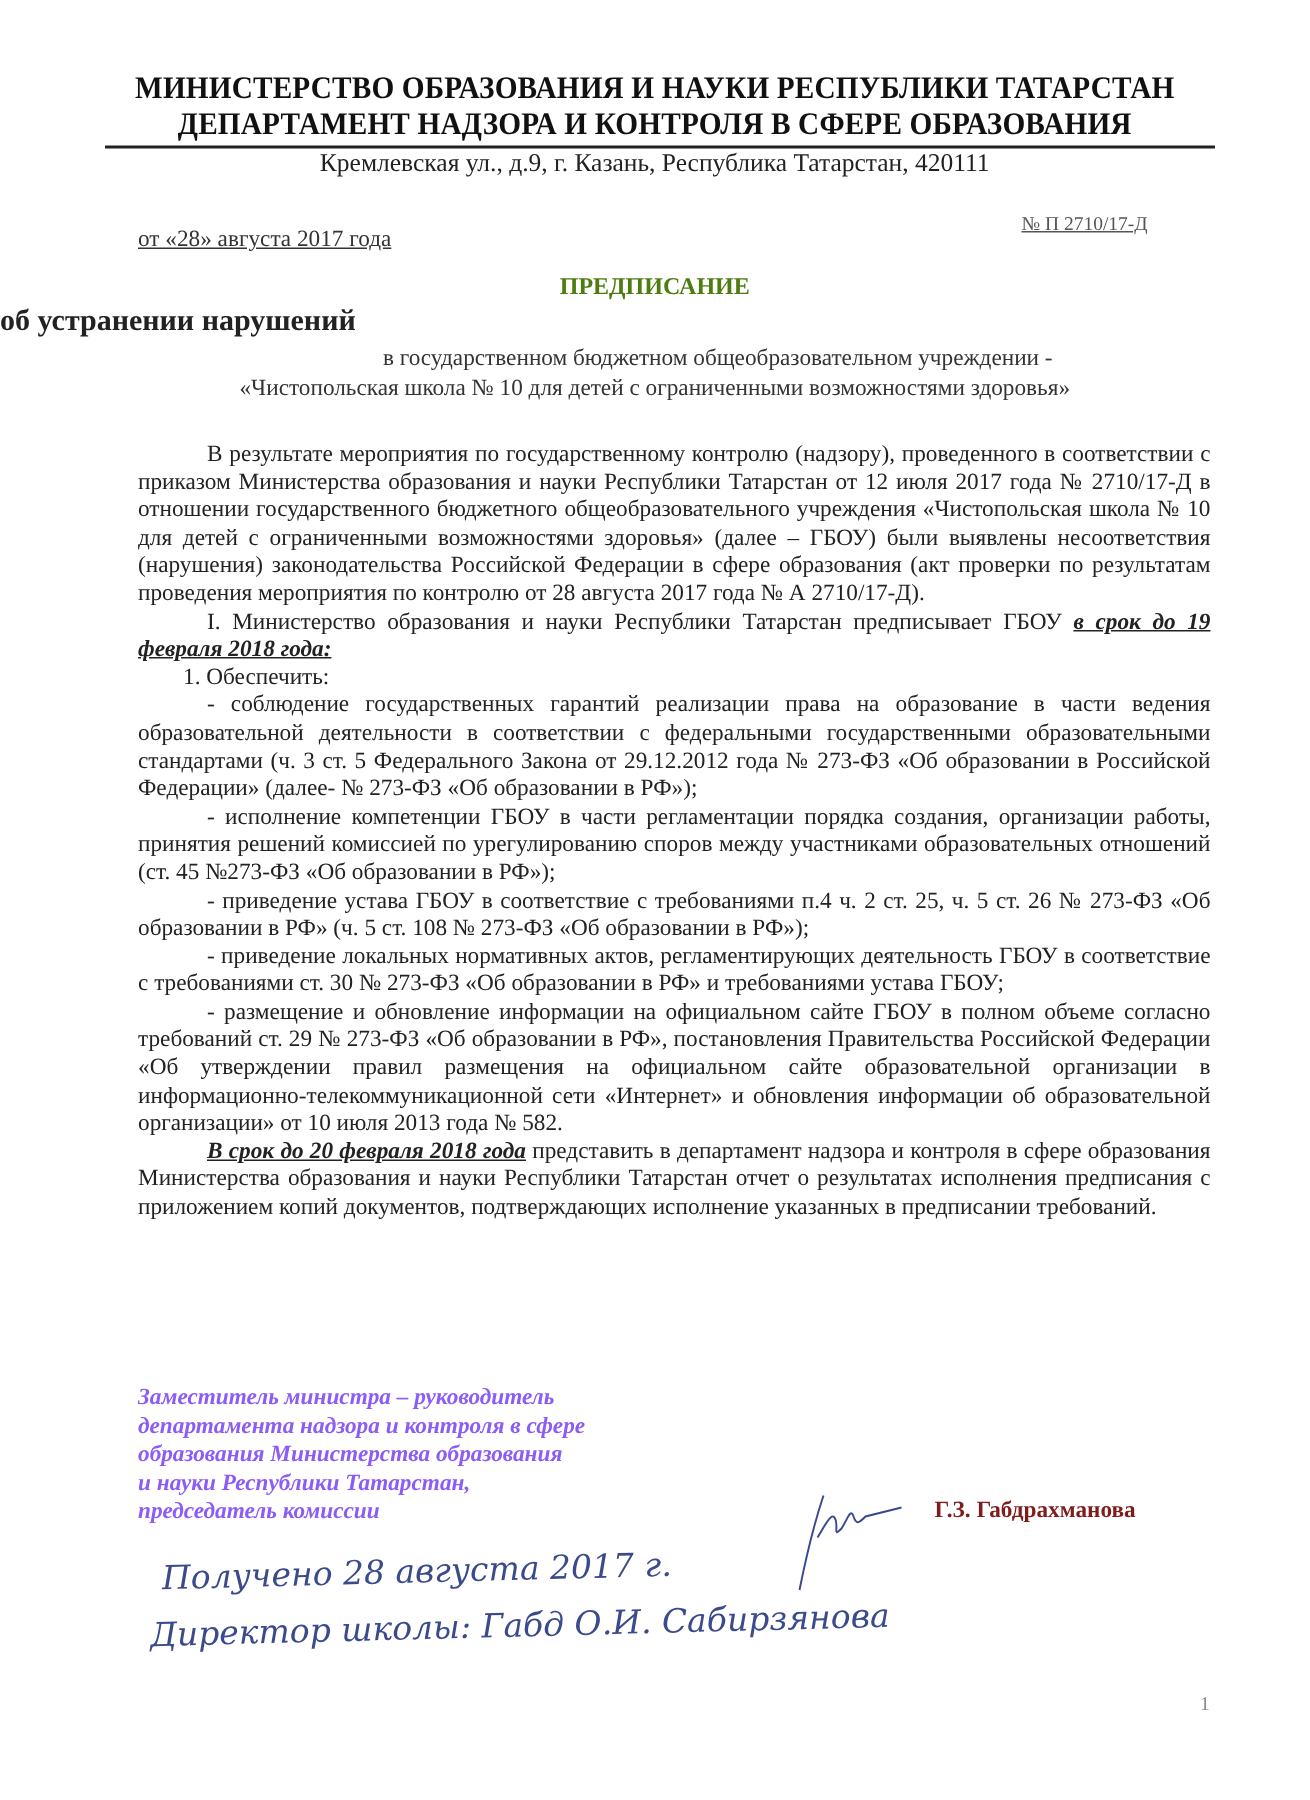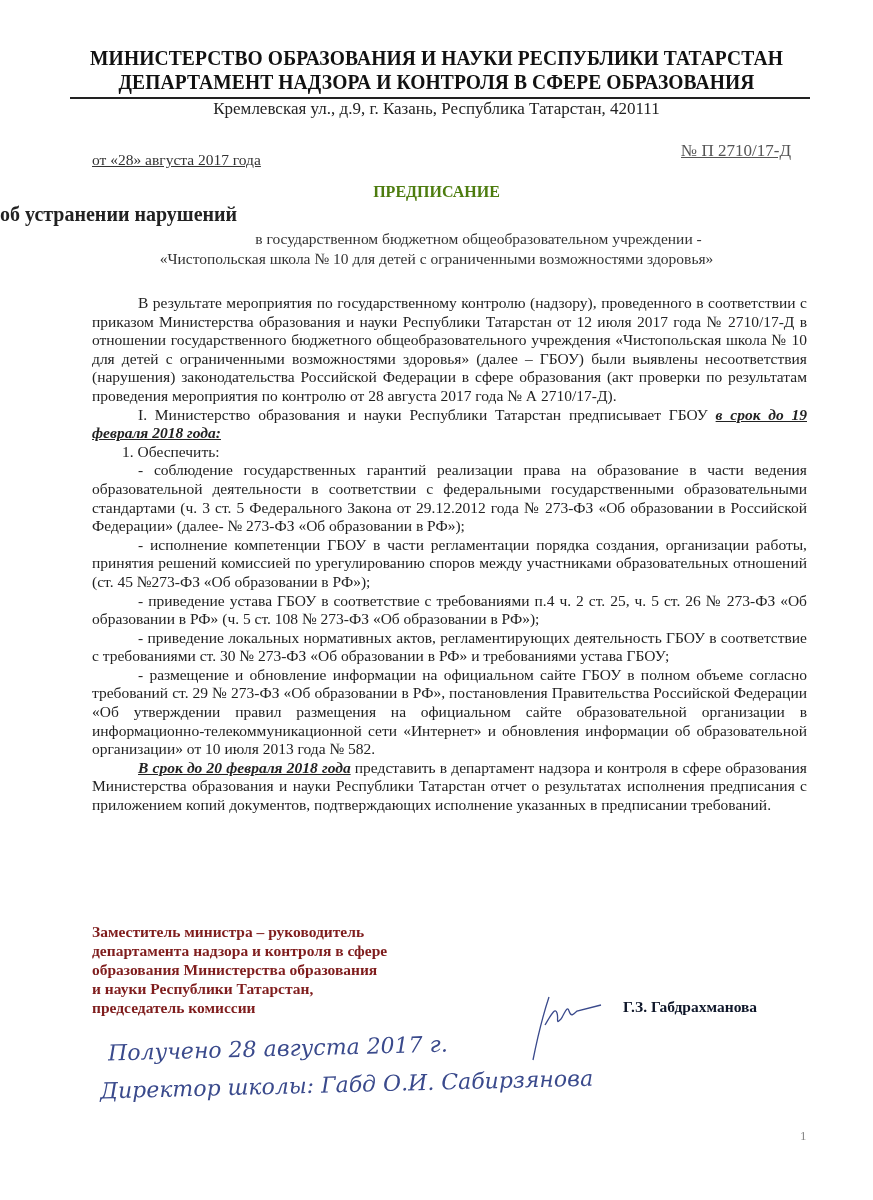--- a/index.html
+++ b/index.html
@@ -17,21 +17,21 @@
   .hdr2 { top: 70px; }
   .rule { position: absolute; left: 70px; width: 740px; top: 97px; height: 2px; background: #222; }
   .addr {
     position: absolute; top: 99px; left: 0; width: 873px; text-align: center;
     font-size: 17px; color: #222;
   }
   .date {
     position: absolute; left: 92px; top: 141px; font-size: 15.5px; text-decoration: underline; color: #333; margin-top: 10px;
   }
   .number {
-    position: absolute; left: 681px; top: 141px; font-size: 17px; text-decoration: underline; color: #555;
+    position: absolute; left: 681px; top: 141px; font-size: 13px; text-decoration: underline; color: #555;
   }
   .title {
     position: absolute; top: 183px; left: 0; width: 873px; text-align: center;
     font-weight: bold; font-size: 16px; color: #4d7c0f;
   }
   .subtitle {
     position: absolute; top: 203px; left: 0; width: 873px; text-align: left;
     font-weight: bold; font-size: 20px; color: #222;
   }
   .inst1, .inst2 {
@@ -41,25 +41,25 @@
   .inst2 { top: 250px; }
   .body {
     position: absolute; left: 92px; width: 715px; top: 294px;
     font-size: 15.5px; line-height: 18.6px; text-align: justify; color: #222;
   }
   .body p { margin: 0; text-indent: 46px; }
   .body .num-item { text-indent: 30px; }
   .ul-bi { font-weight: bold; font-style: italic; text-decoration: underline; }
   .sign-block {
     position: absolute; left: 92px; top: 922px; width: 340px;
-    font-weight: bold; font-size: 15.5px; line-height: 19px; color: #7f1d1d;
+    font-weight: bold; font-size: 15.5px; line-height: 19px; color: #8b5cf6; font-style: italic;
   }
   .sign-block div { white-space: nowrap; }
   .signer {
-    position: absolute; left: 623px; top: 998px; font-weight: bold; font-size: 15.5px; color: #0f172a;
+    position: absolute; left: 623px; top: 998px; font-weight: bold; font-size: 15.5px; color: #7f1d1d;
   }
   .signature { position: absolute; left: 515px; top: 985px; width: 90px; height: 80px; }
   .hand {
     position: absolute; left: 100px; top: 1030px; width: 620px; height: 90px;
   }
   .hand-line {
     position: absolute; font-family: "DejaVu Serif", serif; font-style: italic;
     color: #3a4a8c; font-size: 22px; white-space: nowrap; transform: rotate(-1.5deg);
   }
   .hand-line.l1 { left: 8px; top: 6px; }

